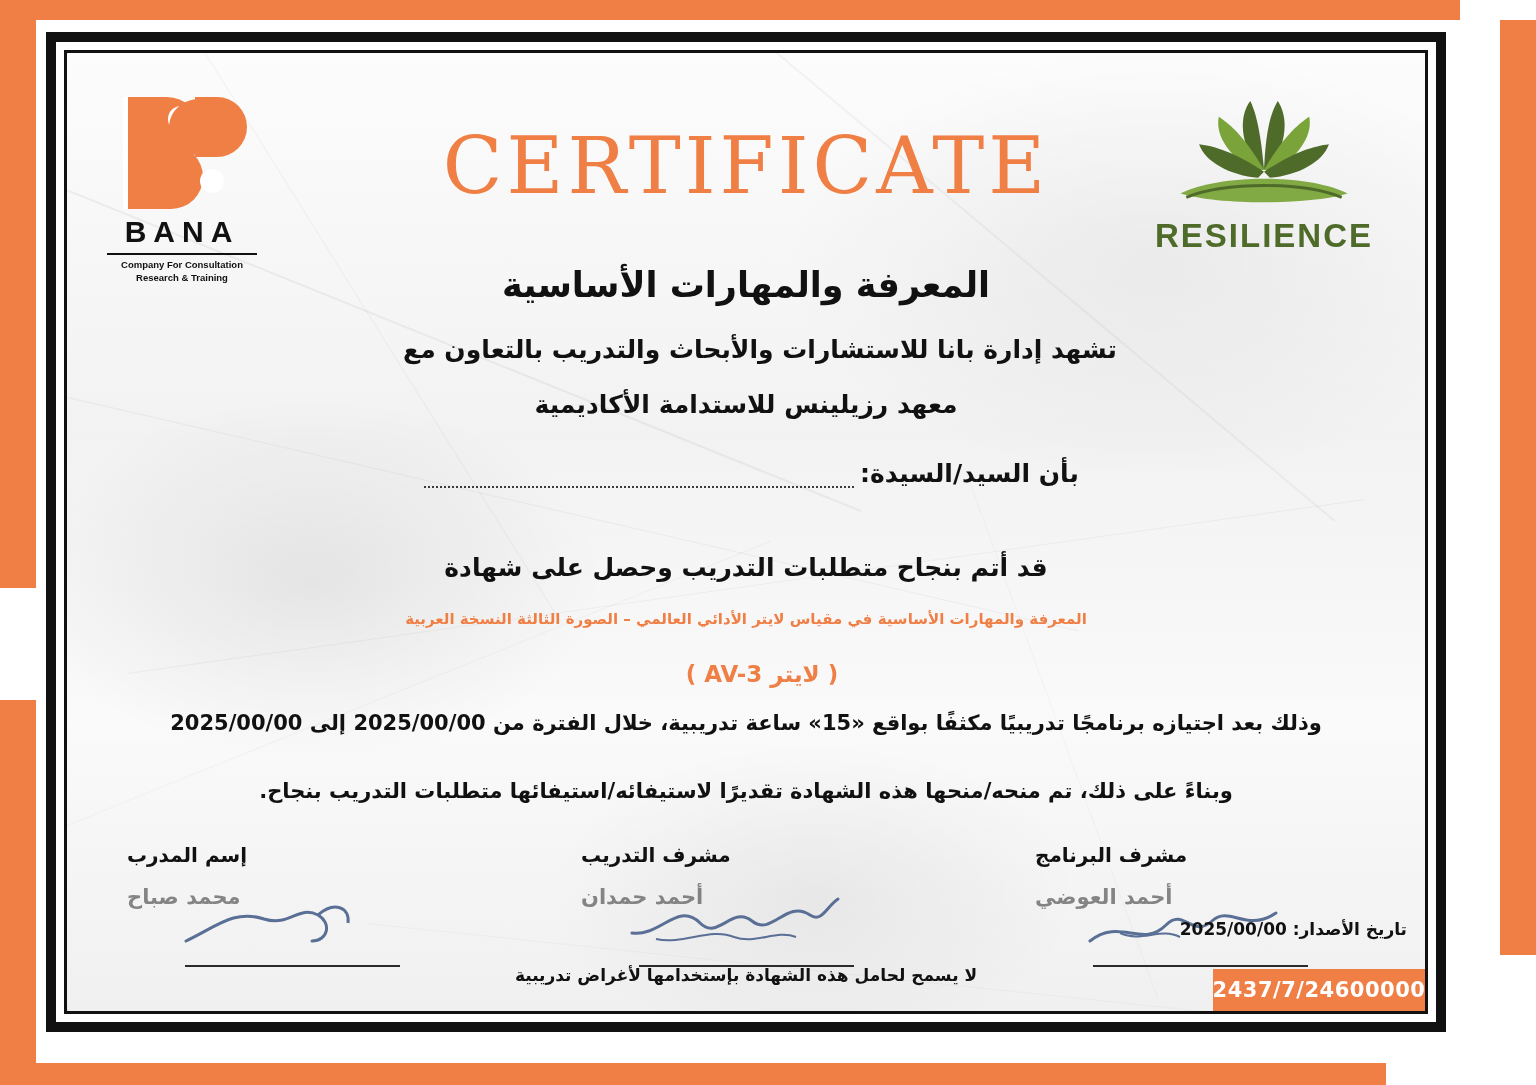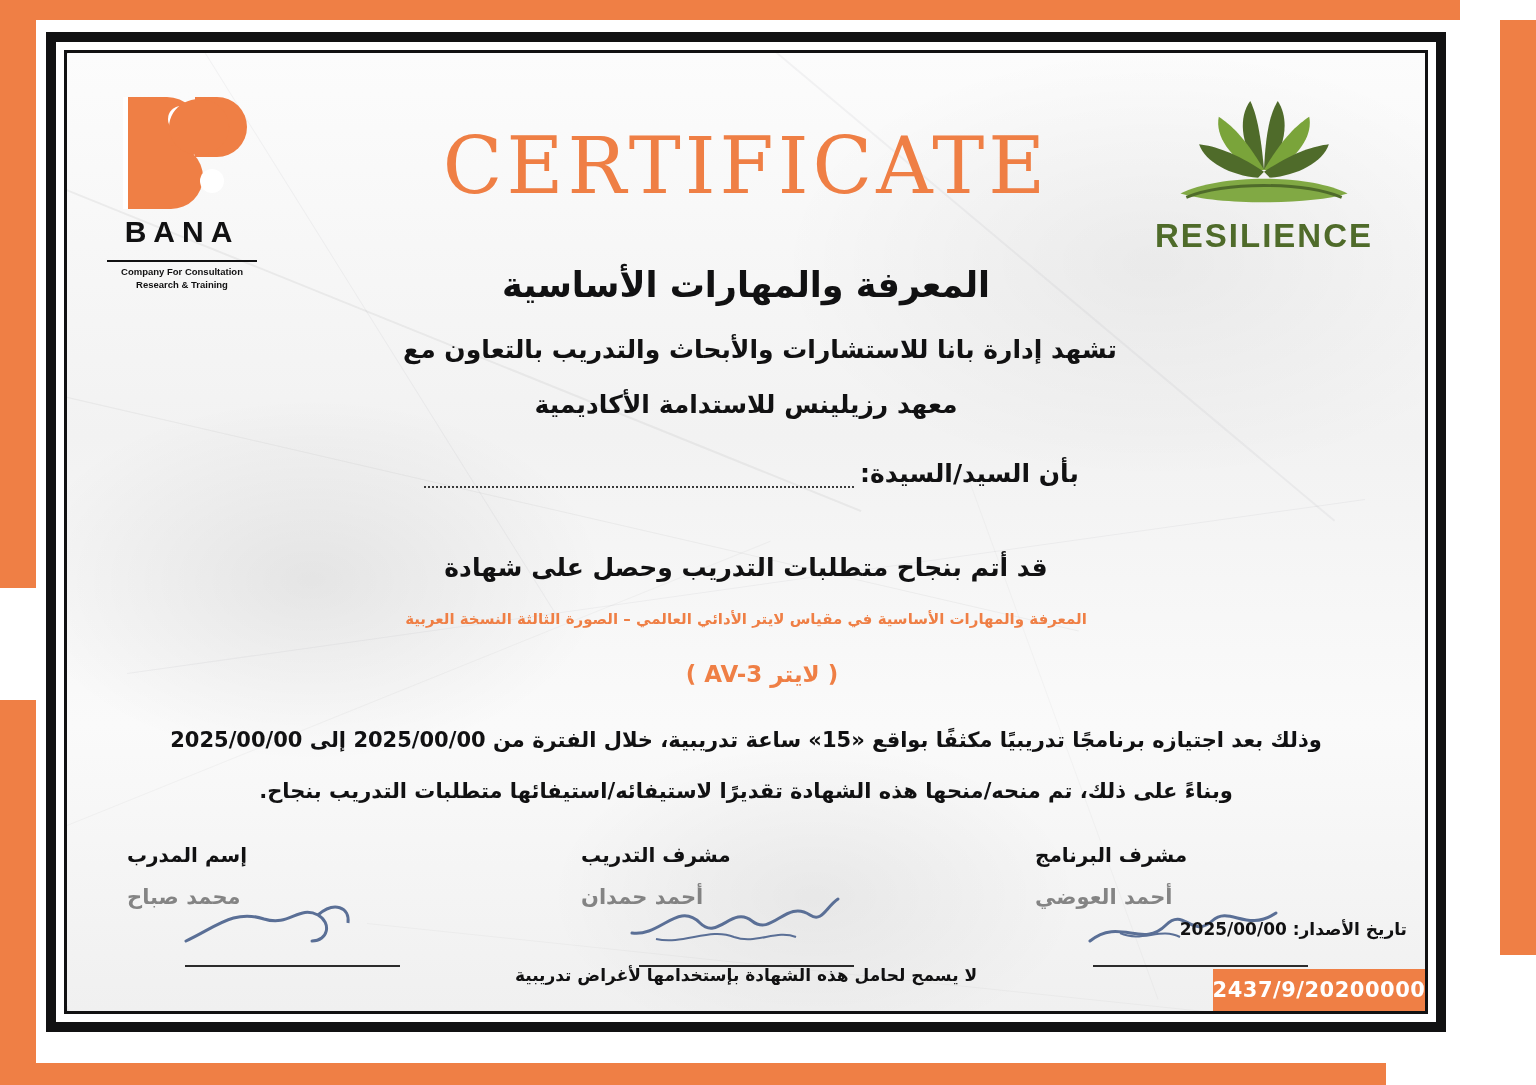--- a/index.html
+++ b/index.html
@@ -112,21 +112,21 @@
     margin: 0 auto;
   }
   .bana-name {
     font-family: "Liberation Sans", sans-serif;
     font-weight: bold;
     font-size: 30px;
     letter-spacing: 7px;
     color: #111112;
     margin-top: 2px;
     border-bottom: 2px solid #111112;
-    padding-bottom: 11px;
+    padding-bottom: 4px;
     direction: ltr;
   }
   .bana-sub {
     font-family: "Liberation Sans", sans-serif;
     font-size: 9.5px;
     font-weight: bold;
     color: #111112;
     line-height: 1.35;
     margin-top: 4px;
     direction: ltr;
@@ -200,21 +200,21 @@
     width: 430px;
     border-bottom: 2px dotted #3b3b3b;
     height: 28px;
   }
 
   .l-body1 { top: 500px; font-size: 25px; font-weight: bold; }
   .l-scale  { top: 557px; font-size: 15px; font-weight: bold; color: #ef7f45; }
   .l-code   { top: 608px; font-size: 23px; font-weight: bold; color: #ef7f45; padding-left: 32px; }
 
   .l-period {
-    top: 672px;
+    top: 655px;
     font-size: 21px;
     font-weight: bold;
     padding: 0 52px;
     line-height: 1.5;
   }
   .l-final {
     top: 723px;
     font-size: 21px;
     font-weight: bold;
     padding: 0 61px;
@@ -417,18 +417,18 @@
 
         </div>
 
         <div class="footer-note">لا يسمح لحامل هذه الشهادة بإستخدامها لأغراض تدريبية</div>
 
         <div class="issue-date">
           <span>تاريخ الأصدار:</span>
           <span>2025/00/00</span>
         </div>
 
-        <div class="serial-box">2437/9/20200000</div>
+        <div class="serial-box">2437/7/24600000</div>
 
       </div>
     </div>
   </div>
 </div>
 
 </body></html>

